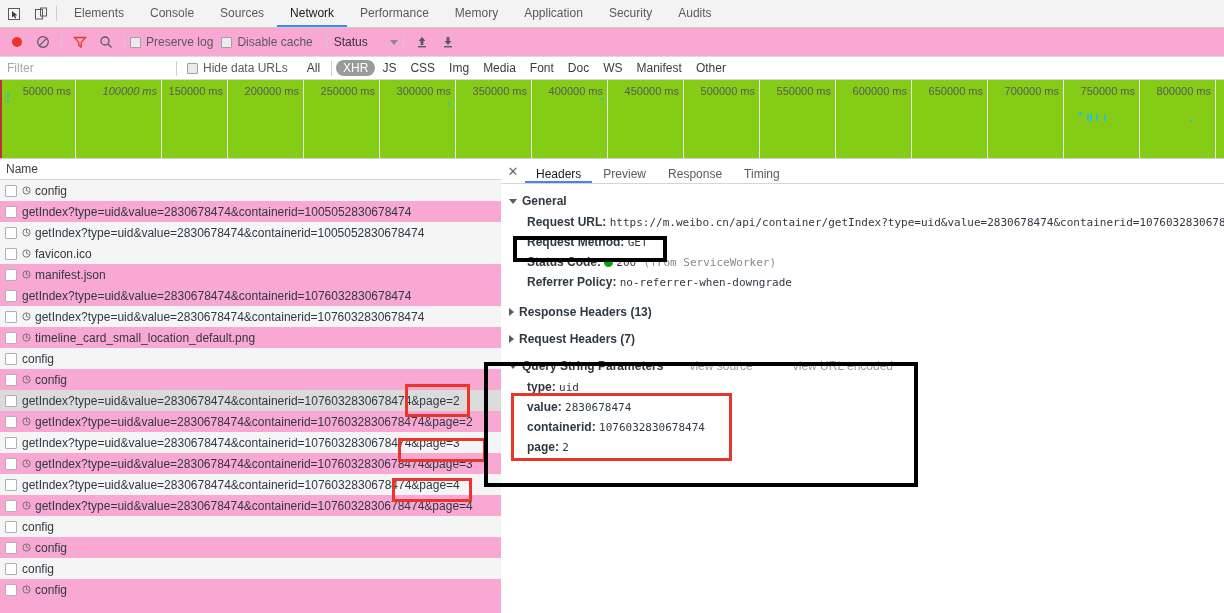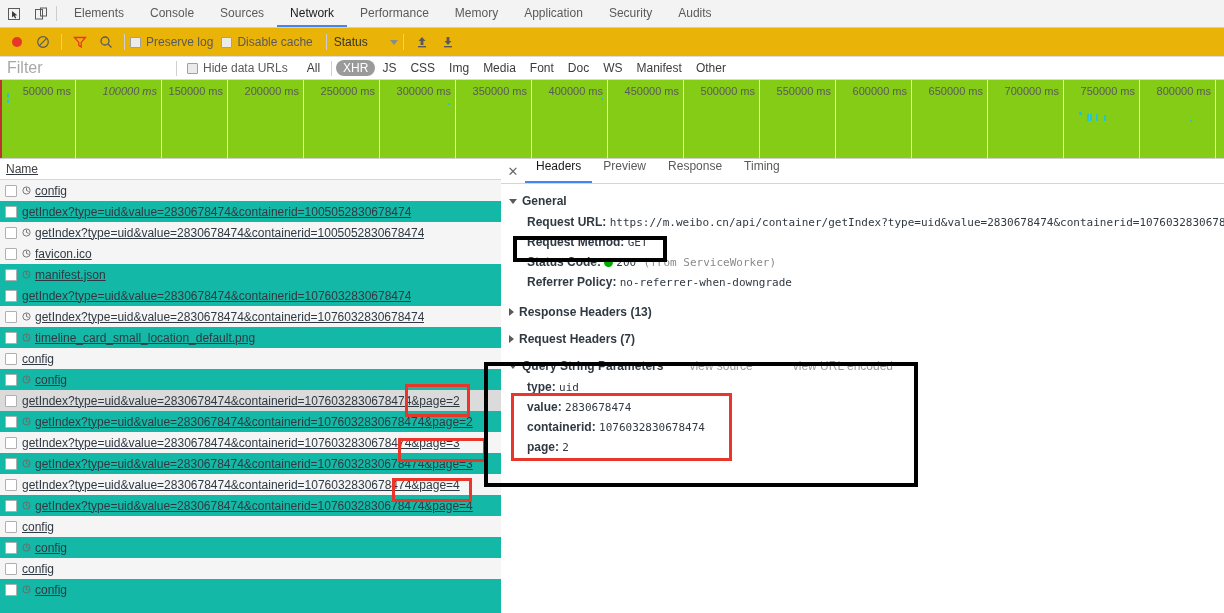--- a/index.html
+++ b/index.html
@@ -33,21 +33,21 @@
     padding: 0 13px; display: flex; align-items: center;
     font-size: 12px; color: #5a5a5a; cursor: pointer;
     border-bottom: 2px solid transparent;
     white-space: nowrap;
   }
   .tab.active { color: #1a1a1a; border-bottom-color: #4285f4; }
 
   
   .ctrlbar {
     position: absolute; left: 0; top: 28px; width: 1224px; height: 29px;
-    background: #eab308; border-bottom: 1px solid #dcdcdc;
+    background: #f9a8d4; border-bottom: 1px solid #dcdcdc;
     display: flex; align-items: center; padding-left: 4px;
   }
   .cb-btn {
     width: 26px; height: 26px; display: flex; align-items: center;
     justify-content: center; cursor: pointer;
   }
   .vsep { width: 1px; height: 16px; background: #cdcdcd; margin: 0 5px; }
   .chkwrap { display: flex; align-items: center; cursor: pointer; margin-right: 8px; }
   .chkbox {
     width: 11px; height: 11px; border: 1px solid #a0a0a0; background: #ebebeb;
@@ -66,21 +66,21 @@
 
   
   .filterbar {
     position: absolute; left: 0; top: 57px; width: 1224px; height: 23px;
     background: #ffffff; border-bottom: 1px solid #d9d9d9;
     display: flex; align-items: center;
   }
   .filterinput {
     width: 165px; height: 19px; margin-left: 5px;
     border: none; outline: none; background: transparent;
-    font-family: "Liberation Sans", sans-serif; font-size: 16px; color: #333;
+    font-family: "Liberation Sans", sans-serif; font-size: 12px; color: #333;
     border-bottom: 1px solid transparent;
   }
   .filterinput::placeholder { color: #a8a8a8; }
   .fsep { width: 1px; height: 15px; background: #d0d0d0; margin: 0 6px; }
   .ftypes { display: flex; align-items: center; gap: 0px; margin-left: 4px; }
   .ftype {
     padding: 1px 7px; font-size: 12px; color: #3c3c3c; cursor: pointer;
     border-radius: 9px; white-space: nowrap;
   }
   .ftype.active { background: #9a9a9a; color: #ffffff; }
@@ -98,21 +98,21 @@
   .ov-label {
     position: absolute; top: 5px; right: 4px;
     font-size: 11px; color: #5a5a5a; white-space: nowrap;
   }
   .ov-redline { position: absolute; left: 0; top: 0; width: 2px; height: 79px; background: #b33; }
   .ov-dot { position: absolute; background: #25c3d4; }
 
   
   .listpanel {
     position: absolute; left: 0; top: 159px; width: 592px; height: 454px;
-    background: #14b8a6; border-right: 1px solid #cfcfcf; overflow: hidden; text-decoration: underline;
+    background: #f9a8d4; border-right: 1px solid #cfcfcf; overflow: hidden;
   }
   .list-header {
     height: 21px; border-bottom: 1px solid #d7d7d7;
     display: flex; align-items: center; background: #ffffff;
   }
   .list-header-name { padding-left: 6px; font-size: 12px; color: #414141; }
   .rows { position: relative; height: 433px; overflow: hidden; }
   .row {
     height: 21px; display: flex; align-items: center;
     padding-left: 5px; white-space: nowrap; overflow: hidden;
@@ -150,21 +150,21 @@
   }
   .detail-tabs {
     height: 25px; border-bottom: 1px solid #d5d5d5;
     display: flex; align-items: stretch; background: #ffffff;
   }
   .dclose {
     width: 24px; display: flex; align-items: center; justify-content: center;
     font-size: 13px; color: #6a6a6a; cursor: pointer;
   }
   .dtab {
-    padding: 0 11px; display: flex; align-items: flex-start; font-size: 12px;
+    padding: 0 11px; display: flex; align-items: flex-end; font-size: 12px;
     color: #5a5a5a; cursor: pointer; border-bottom: 2px solid transparent;
   }
   .dtab.active { color: #1a1a1a; border-bottom-color: #4285f4; }
 
   .dbody { padding: 6px 0 0 0; position: relative; }
   .section-title {
     display: flex; align-items: center; padding: 4px 0 4px 8px;
     font-size: 12px; font-weight: bold; color: #303942; cursor: pointer;
   }
   .tri-down { width:0;height:0;border-left:4px solid transparent;border-right:4px solid transparent;border-top:5px solid #5a5a5a;margin-right:5px; }

